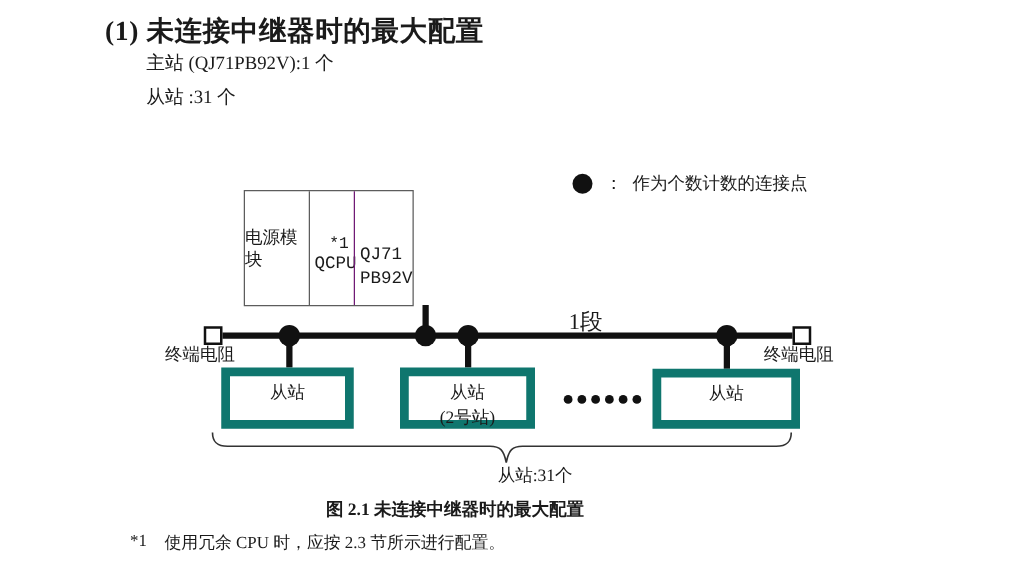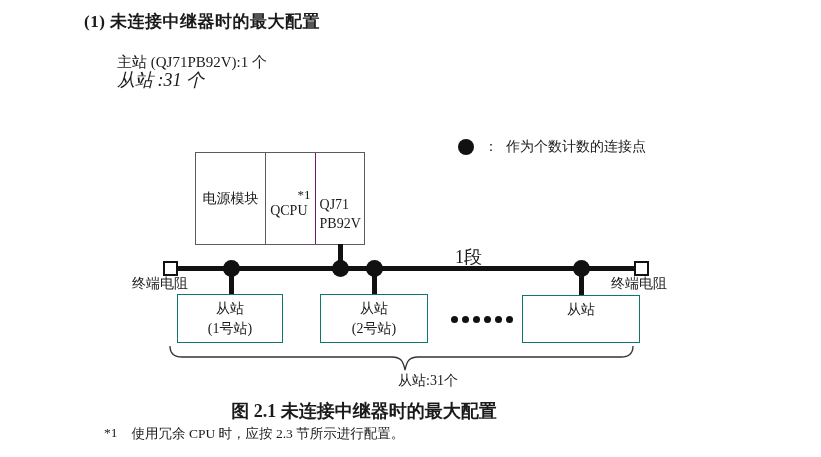--- a/index.html
+++ b/index.html
@@ -1,27 +1,27 @@
 <!DOCTYPE html>
 <html><head>
 <meta charset="utf-8">
 <style>
   * { margin: 0; padding: 0; box-sizing: border-box; }
   html, body { background: #ffffff; }
   body { font-family: "Liberation Serif", "DejaVu Serif", serif; color: #1a1a1a; }
   .page { position: relative; width: 821px; height: 457px; background: #ffffff; overflow: hidden; }
   .abs { position: absolute; }
 
-  .heading { left: 84px; top: 10px; font-size: 17px; font-weight: bold; letter-spacing: 0.5px; }
-  .subline1 { left: 117px; top: 41px; font-size: 15px; margin-top: 12px; }
-  .subline2 { left: 117px; top: 68px; font-size: 18px; font-style: italic; }
+  .heading { left: 84px; top: 10px; font-size: 22px; font-weight: bold; letter-spacing: 0.5px; }
+  .subline1 { left: 117px; top: 41px; font-size: 15px; }
+  .subline2 { left: 117px; top: 68px; font-size: 15px; }
 
   .master-label { left: 196px; top: 130px; font-size: 14px; }
-  .master-box { left: 195px; top: 152px; width: 170px; height: 93px;
-                border: 1px solid #5c5c5c; display: flex; }
+  .master-box { left: 195px; top: 152px; width: 136px; height: 93px;
+                border: 1px solid #5c5c5c; display: flex; font-family: Liberation Mono, monospace; }
   .cell { position: relative; height: 100%; font-size: 14px; }
   .cell-power { width: 70px; display: flex; align-items: center; justify-content: center; }
   .cell-cpu { width: 50px; border-left: 1px solid #5c5c5c; }
   .cell-net { width: 50px; border-left: 1px solid #701a75; padding: 42px 0 0 4px; line-height: 19px; }
   .cpu-note { position: absolute; right: 4px; top: 34px; font-size: 13px; }
   .cpu-text { position: absolute; left: 4px; top: 50px; }
 
   .legend { left: 458px; top: 138px; display: flex; align-items: center; font-size: 14px; }
   .legend-dot { width: 16px; height: 16px; border-radius: 50%; background: #111111; margin-right: 10px; }
   .legend-sep { margin-right: 8px; }
@@ -40,34 +40,34 @@
   .drop-s1 { left: 229px; top: 269px; height: 26px; }
   .drop-s2 { left: 372px; top: 269px; height: 26px; }
   .drop-s3 { left: 579px; top: 269px; height: 27px; }
 
   .cdot { width: 17px; height: 17px; border-radius: 50%; background: #111111; }
   .cdot1 { left: 223px; top: 260px; }
   .cdot2 { left: 332px; top: 260px; }
   .cdot3 { left: 366px; top: 260px; }
   .cdot4 { left: 573px; top: 260px; }
 
-  .slave-box { border: 1px solid #0f766e; background: #ffffff; text-align: center;
+  .slave-box { border: 7px solid #0f766e; background: #ffffff; text-align: center;
                font-size: 14px; line-height: 20px; padding-top: 4px; }
   .slave1 { left: 177px; top: 294px; width: 106px; height: 49px; }
   .slave2 { left: 320px; top: 294px; width: 108px; height: 49px; }
   .slave3 { left: 522px; top: 295px; width: 118px; height: 48px; }
 
   .edots { left: 451px; top: 316px; display: flex; gap: 4px; }
   .edot { width: 7px; height: 7px; border-radius: 50%; background: #111111; }
 
   .brace-wrap { left: 165px; top: 344px; width: 475px; height: 30px; }
   .brace-label { left: 368px; top: 372px; width: 90px; text-align: right; font-size: 14px; }
 
   .caption { left: 214px; top: 399px; width: 300px; text-align: center;
-             font-size: 18px; font-weight: bold; }
+             font-size: 14px; font-weight: bold; }
   .footnote { left: 104px; top: 425px; display: flex; font-size: 13.5px; }
   .footnote-marker { margin-right: 14px; }
 </style>
 </head>
 <body>
 
 <div class="page">
 
   <div class="abs heading">(1) 未连接中继器时的最大配置</div>
   <div class="abs subline1">主站 (QJ71PB92V):1 个</div>
@@ -103,21 +103,20 @@
   <div class="abs drop drop-s2"></div>
   <div class="abs drop drop-s3"></div>
 
   <div class="abs cdot cdot1"></div>
   <div class="abs cdot cdot2"></div>
   <div class="abs cdot cdot3"></div>
   <div class="abs cdot cdot4"></div>
 
   <div class="abs slave-box slave1">
     <div>从站</div>
-    <div>(1号站)</div>
   </div>
   <div class="abs slave-box slave2">
     <div>从站</div>
     <div>(2号站)</div>
   </div>
   <div class="abs slave-box slave3">
     <div>从站</div>
   </div>
 
   <div class="abs edots">

